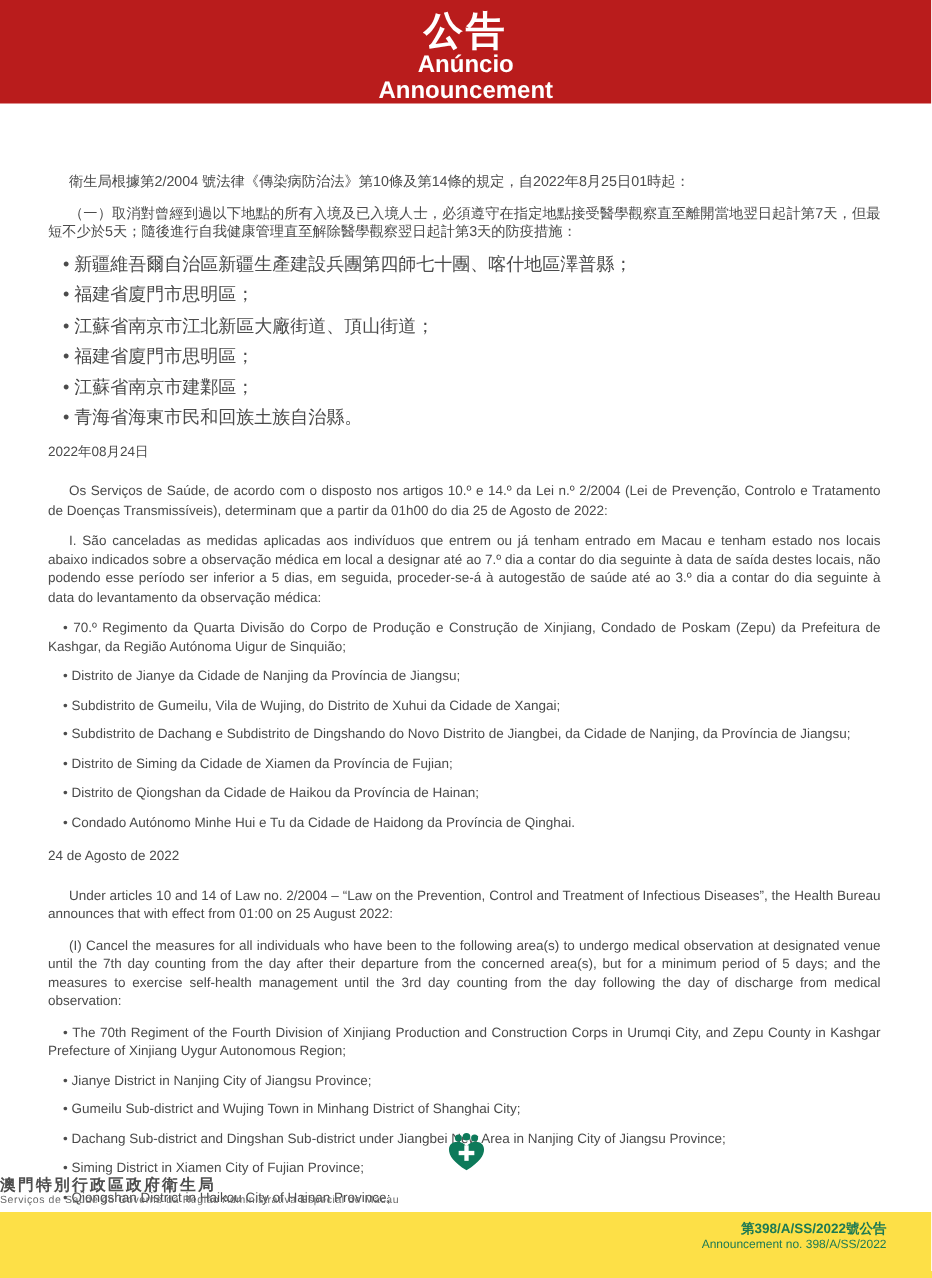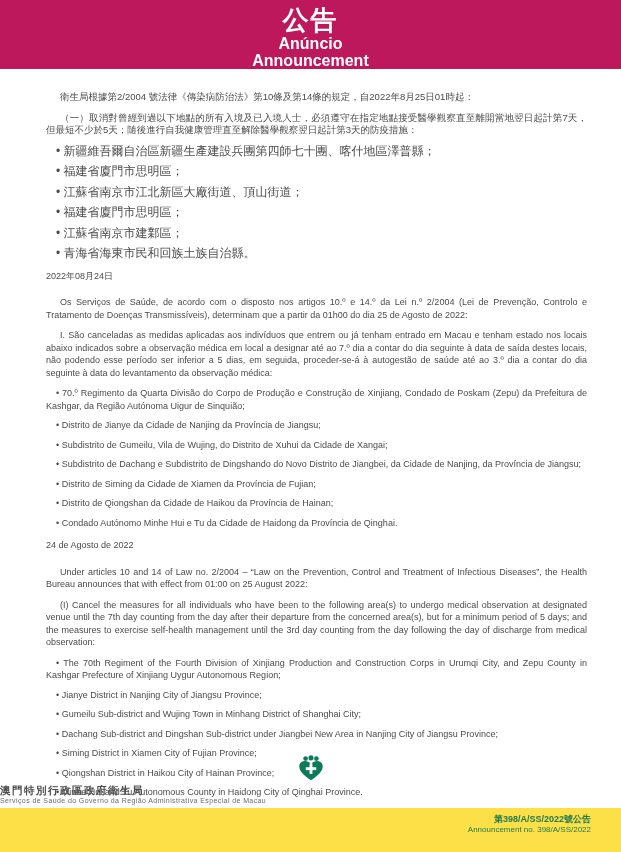--- a/index.html
+++ b/index.html
@@ -9,33 +9,34 @@
     position: relative;
     width: 621px;
     height: 852px;
     background: #ffffff;
     overflow: hidden;
     margin: 0 auto;
   }
   .banner {
     width: 100%;
     height: 69px;
-    background: #be185d;
+    background: #b91c1c;
     color: #ffffff;
     text-align: center;
     padding-top: 5px;
   }
   .banner .t-zh { font-size: 26px; font-weight: bold; line-height: 30px; letter-spacing: 2px; }
   .banner .t-pt { font-size: 16px; font-weight: bold; line-height: 17px; }
   .banner .t-en { font-size: 16px; font-weight: bold; line-height: 18px; }
   .content {
-    padding: 22px 34px 0 46px;
+    padding: 22px 34px 0 32px;
     color: #4b4b4b;
     font-size: 9px;
     line-height: 12.5px;
+    margin-top: 25px;
   }
   .para { text-indent: 14px; margin-bottom: 8px; text-align: justify; }
   .bullets { margin-bottom: 6px; }
   .bullet { text-indent: 10px; margin-bottom: 7px; text-align: justify; }
   .bullet::before { content: "\2022\00a0"; }
   .date-line { margin: 10px 0 14px 0; }
   .section-zh .para { font-size: 9.5px; }
   .section-zh .bullet { font-size: 12px; margin-bottom: 8px; }
   .footer-block {
     position: absolute;

